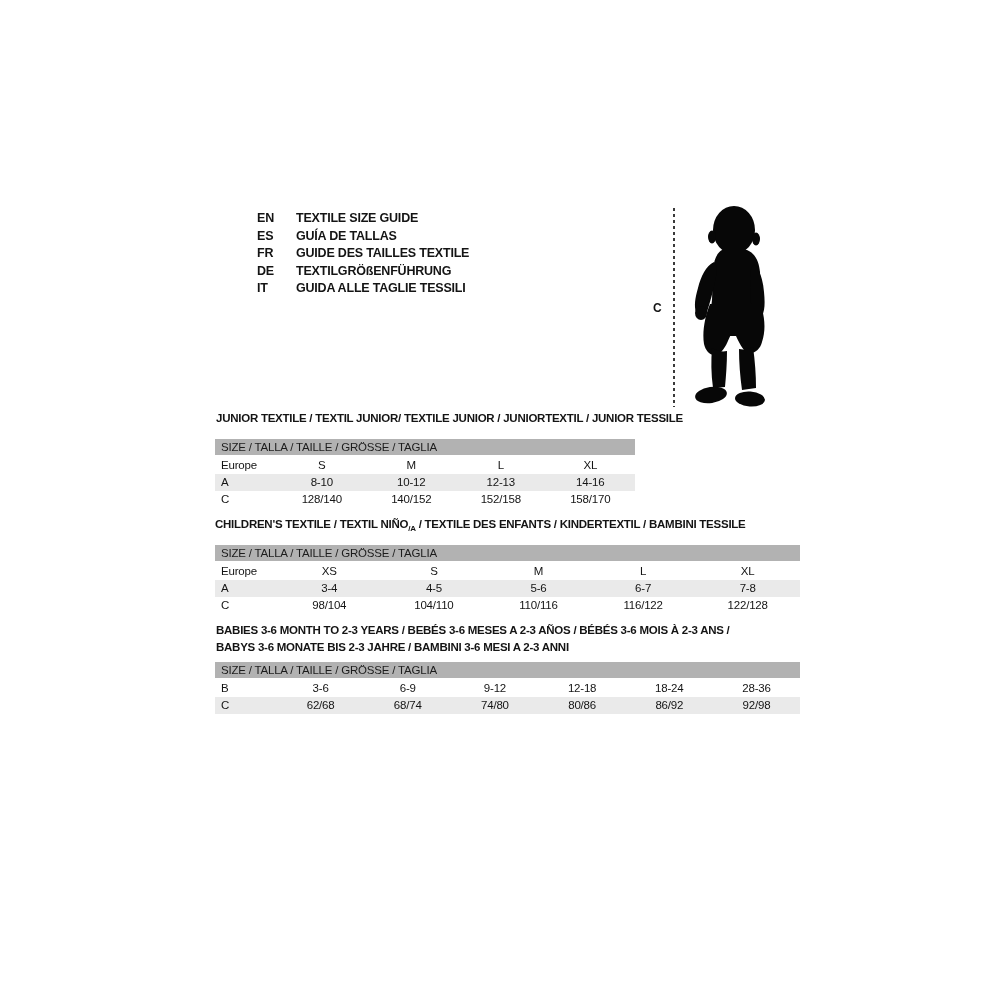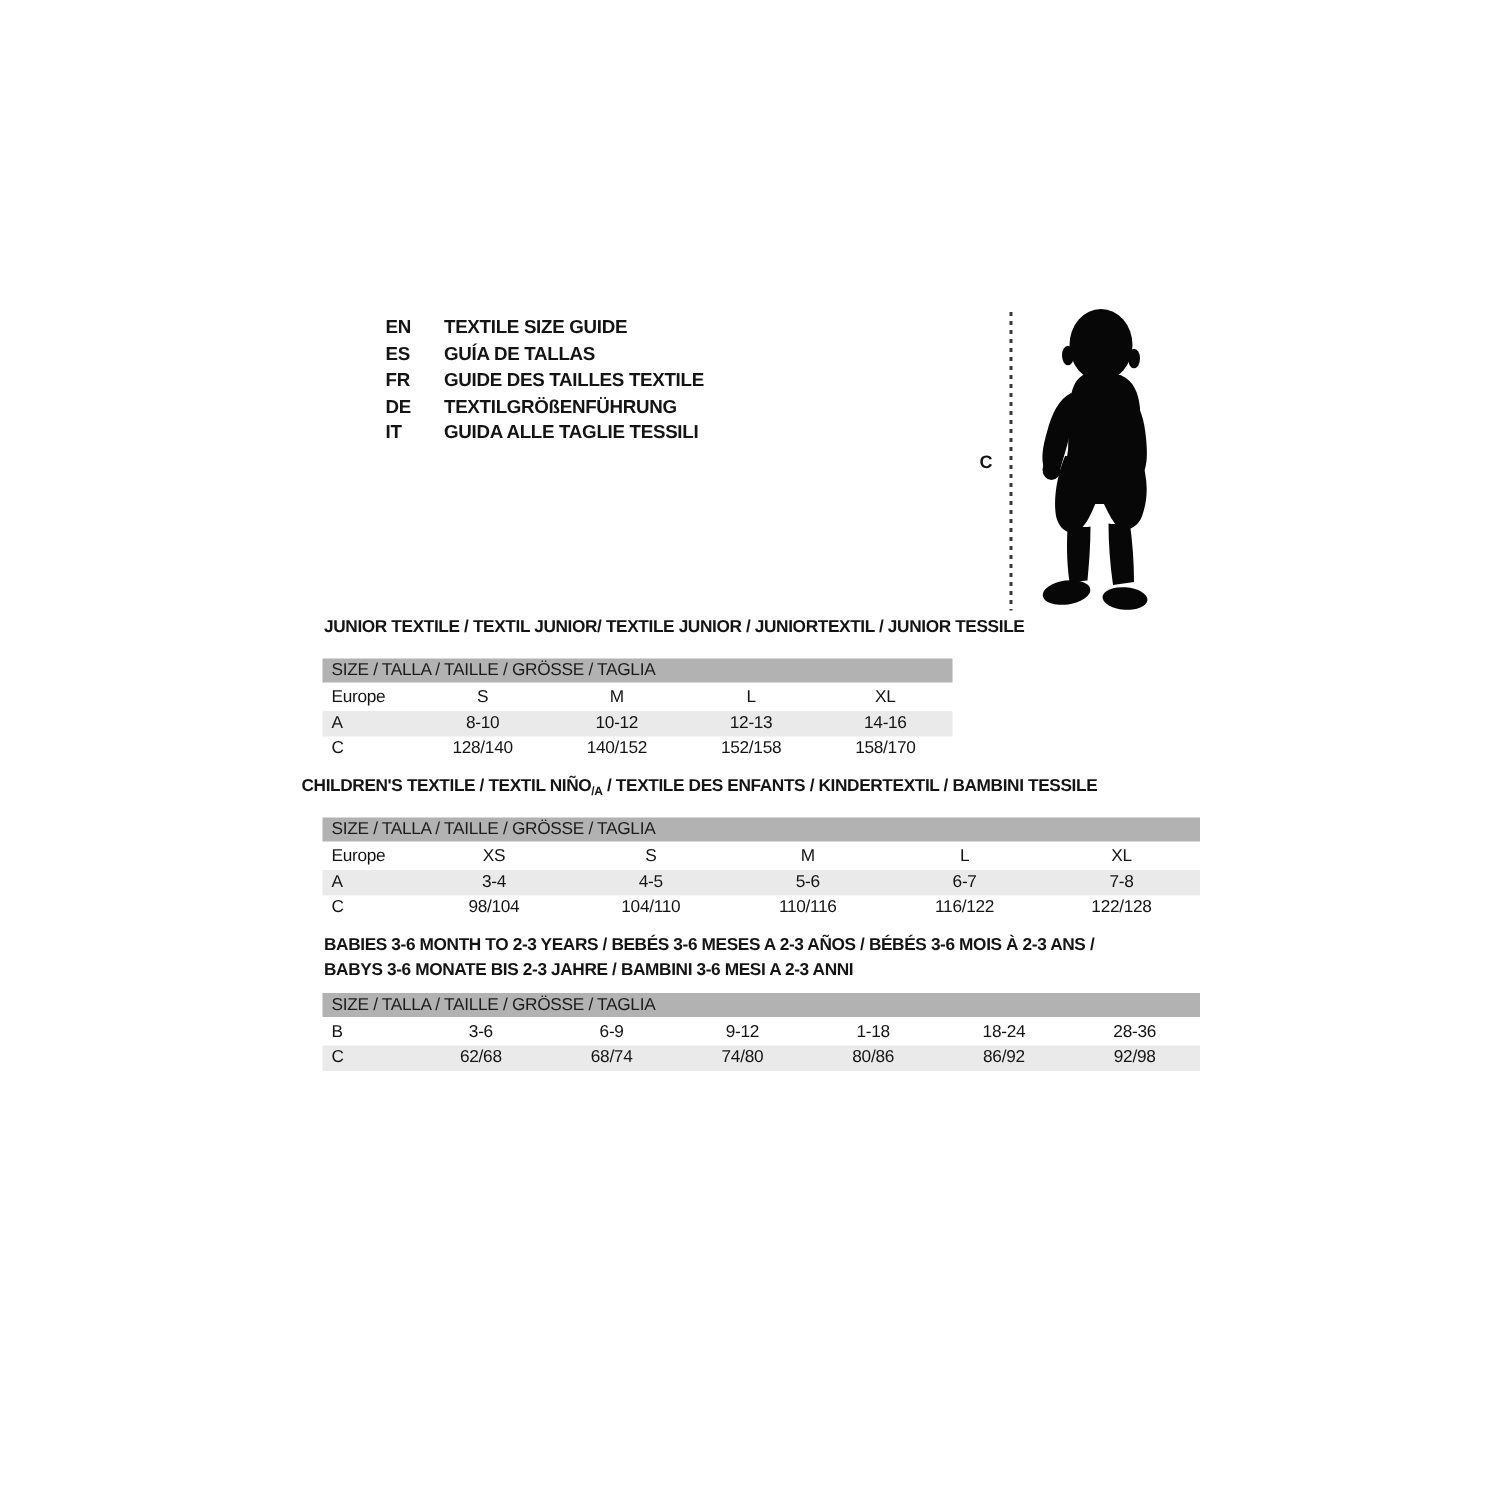--- a/index.html
+++ b/index.html
@@ -97,21 +97,21 @@
     </div>
     <div class="trow">
       <span class="tlabel">C</span>
       <span class="tcell">128/140</span>
       <span class="tcell">140/152</span>
       <span class="tcell">152/158</span>
       <span class="tcell">158/170</span>
     </div>
   </div>
 
-  <div class="sec-title" style="left:201px;top:518px;">
+  <div class="sec-title" style="left:215px;top:518px;">
     <span>CHILDREN'S TEXTILE / TEXTIL NIÑO</span><span class="sub-a">/A</span><span> / TEXTILE DES ENFANTS / KINDERTEXTIL / BAMBINI TESSILE</span>
   </div>
   <div class="stable" style="left:215px;top:545px;width:585px;">
     <div class="thead">SIZE / TALLA / TAILLE / GRÖSSE / TAGLIA</div>
     <div class="trow">
       <span class="tlabel">Europe</span>
       <span class="tcell">XS</span>
       <span class="tcell">S</span>
       <span class="tcell">M</span>
       <span class="tcell">L</span>
@@ -137,21 +137,21 @@
 
   <div class="sec-title" style="left:216px;top:624px;">BABIES 3-6 MONTH TO 2-3 YEARS / BEBÉS 3-6 MESES A 2-3 AÑOS / BÉBÉS 3-6 MOIS À 2-3 ANS /</div>
   <div class="sec-title" style="left:216px;top:641px;">BABYS 3-6 MONATE BIS 2-3 JAHRE / BAMBINI 3-6 MESI A 2-3 ANNI</div>
   <div class="stable" style="left:215px;top:662px;width:585px;">
     <div class="thead">SIZE / TALLA / TAILLE / GRÖSSE / TAGLIA</div>
     <div class="trow">
       <span class="tlabel">B</span>
       <span class="tcell">3-6</span>
       <span class="tcell">6-9</span>
       <span class="tcell">9-12</span>
-      <span class="tcell">1-18</span>
+      <span class="tcell">12-18</span>
       <span class="tcell">18-24</span>
       <span class="tcell">28-36</span>
     </div>
     <div class="trow alt">
       <span class="tlabel">C</span>
       <span class="tcell">62/68</span>
       <span class="tcell">68/74</span>
       <span class="tcell">74/80</span>
       <span class="tcell">80/86</span>
       <span class="tcell">86/92</span>

